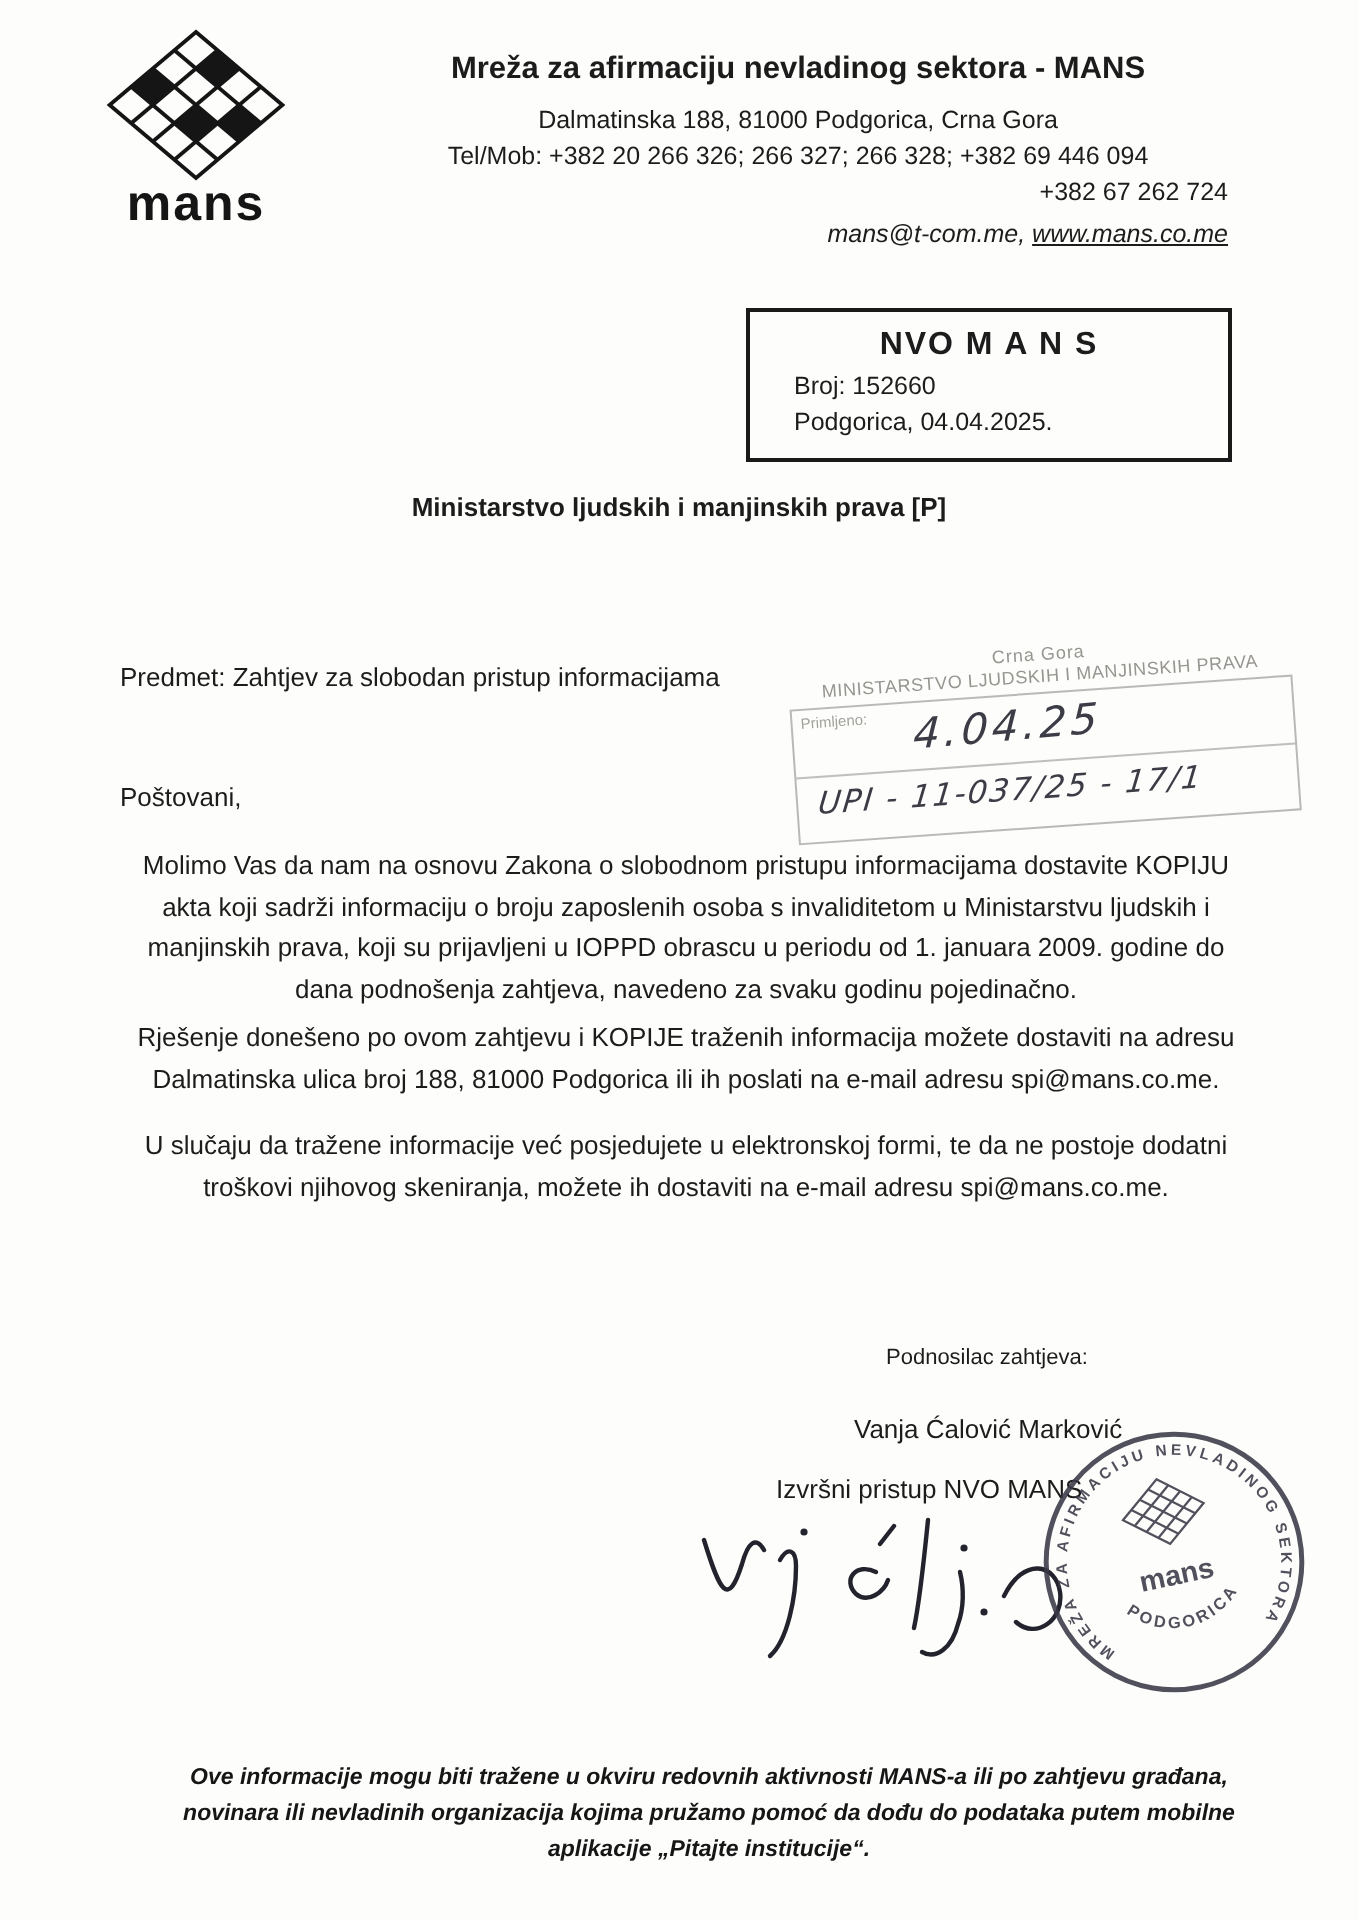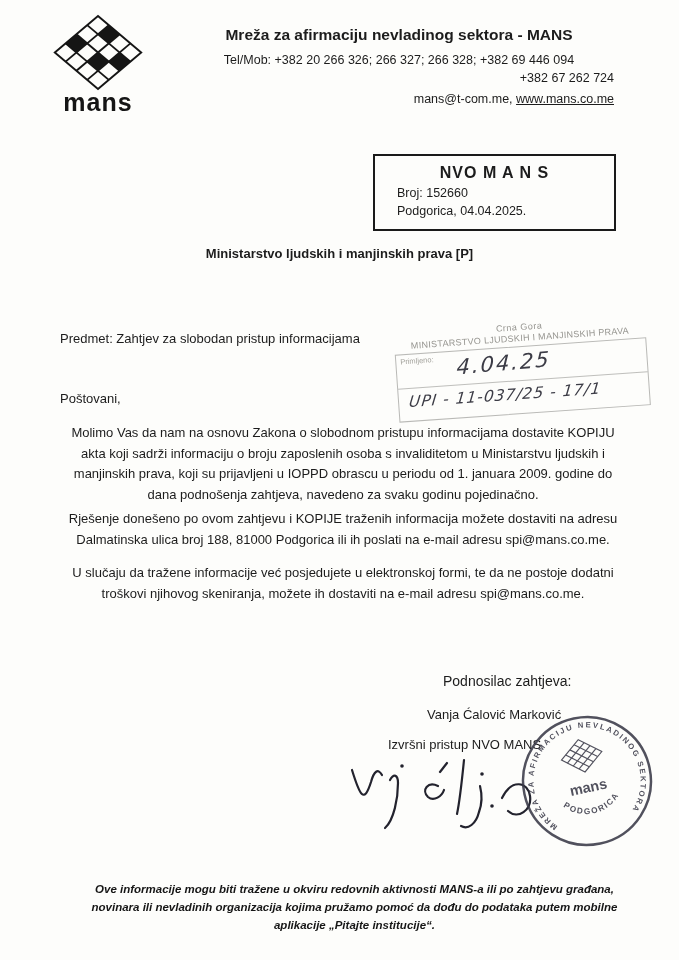--- a/index.html
+++ b/index.html
@@ -12,21 +12,21 @@
 
   
   .logo { position:absolute; left:50px; top:14px; width:96px; text-align:center; }
   .logo svg { display:block; margin:0 auto; }
   .logo-word { font-weight:bold; font-size:25px; letter-spacing:1px; margin-top:-3px; color:#151515; }
 
   .header-text { position:absolute; left:168px; top:26px; width:462px; text-align:center; }
   .org-name { font-weight:bold; font-size:15.5px; margin-bottom:9px; }
   .addr, .tel { font-size:12.5px; margin-bottom:4px; }
   .tel2 { font-size:12.5px; text-align:right; padding-right:16px; margin-bottom:7px; }
-  .email-line { font-size:12.5px; text-align:right; padding-right:16px; }
+  .email-line { font-size:12.5px; text-align:right; padding-right:16px;font-style:italic; }
   .website { text-decoration:underline; }
 
   
   .stamp-box {
     position:absolute; left:373px; top:154px; width:239px; height:73px;
     border:2px solid #1a1a1a; background:transparent;
   }
   .sb-title { text-align:center; font-weight:bold; font-size:16px; letter-spacing:1px; margin-top:8px; }
   .sb-row { font-size:12.5px; padding-left:22px; margin-top:4px; }
 
@@ -51,21 +51,21 @@
   .rs-ref  { position:absolute; left:10px; top:38px; font-size:15.5px; transform:skewX(-10deg); letter-spacing:1px; white-space:nowrap; }
 
   
   .salutation { position:absolute; left:60px; top:391px; font-size:13px; }
   .para { position:absolute; left:60px; width:566px; font-size:13px; line-height:1.58; text-align:center; }
   .p1 { top:423px; }
   .p2 { top:509px; }
   .p3 { top:563px; }
 
   
-  .sig-label { position:absolute; left:443px; top:673px; font-size:14px; }
+  .sig-label { position:absolute; left:443px; top:673px; font-size:11px; }
   .sig-name  { position:absolute; left:427px; top:707px; font-size:13px; }
   .sig-title { position:absolute; left:388px; top:737px; font-size:13px; }
   .signature-svg { position:absolute; left:340px; top:748px; }
 
   .round-stamp { position:absolute; left:520px; top:712px; width:134px; height:138px; opacity:0.88; }
 
   
   .footer {
     position:absolute; left:70px; top:881px; width:569px;
     text-align:center; font-size:11.5px; font-style:italic; font-weight:bold;
@@ -93,20 +93,21 @@
         <polygon points="27.5,21 38.75,30.5 27.5,40 16.25,30.5"></polygon>
         <polygon points="50,40 61.25,49.5 50,59 38.75,49.5"></polygon>
         <polygon points="72.5,40 83.75,49.5 72.5,59 61.25,49.5"></polygon>
       </g>
     </svg>
     <div class="logo-word">mans</div>
   </div>
 
   <div class="header-text">
     <div class="org-name">Mreža za afirmaciju nevladinog sektora - MANS</div>
+    <div class="addr">Dalmatinska 188, 81000 Podgorica, Crna Gora</div>
     <div class="tel">Tel/Mob: +382 20 266 326; 266 327; 266 328; +382 69 446 094</div>
     <div class="tel2">+382 67 262 724</div>
     <div class="email-line">
       <span>mans@t-com.me,</span>
       <span class="website">www.mans.co.me</span>
     </div>
   </div>
 
   <div class="stamp-box">
     <div class="sb-title">NVO M A N S</div>

